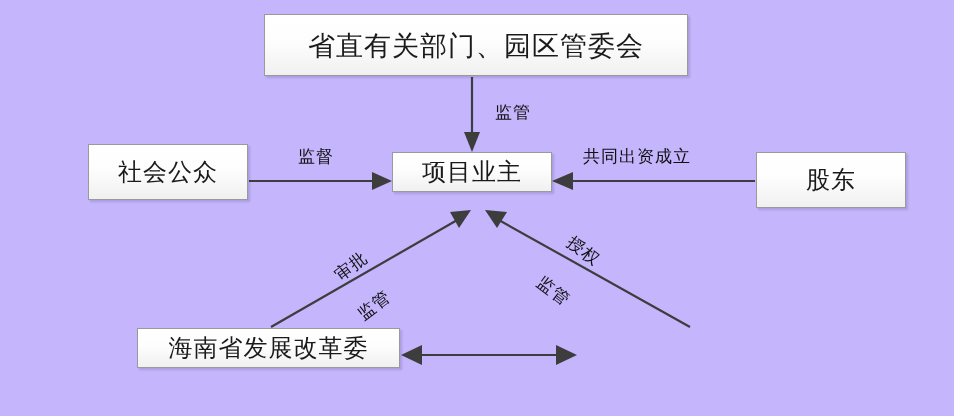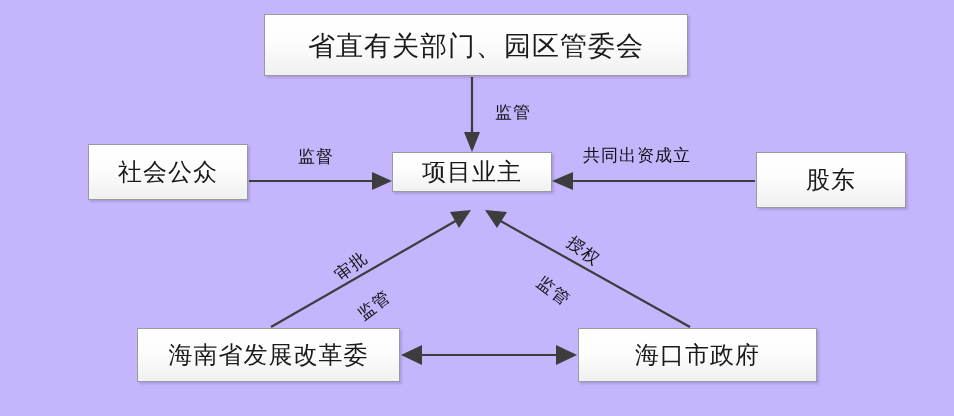--- a/index.html
+++ b/index.html
@@ -29,21 +29,21 @@
     white-space: nowrap;
   }
   .node-label {
     display: block;
     line-height: 1;
   }
   #node-top      { left: 264px; top: 14px;  width: 424px; height: 62px;  font-size: 27px; }
   #node-owner    { left: 392px; top: 152px; width: 160px; height: 40px;  font-size: 24px; align-items: center; }
   #node-public   { left: 88px;  top: 144px; width: 160px; height: 56px;  font-size: 24px; }
   #node-share    { left: 756px; top: 152px; width: 150px; height: 56px;  font-size: 24px; }
-  #node-ndrc     { left: 137px; top: 328px; width: 263px; height: 54px;  font-size: 24px; text-align: right; }
+  #node-ndrc     { left: 137px; top: 328px; width: 263px; height: 40px;  font-size: 24px; text-align: right; }
   #node-gov      { left: 578px; top: 328px; width: 239px; height: 54px;  font-size: 24px; }
 
   #edges {
     position: absolute;
     left: 0; top: 0;
     width: 954px;
     height: 416px;
   }
   .edge-line {
     stroke: #3d3d3d;
@@ -55,21 +55,21 @@
   .edge-label {
     position: absolute;
     color: #111111;
     font-size: 17px;
     line-height: 1;
     letter-spacing: 1px;
     white-space: nowrap;
   }
   #label-supervise-top { left: 495px; top: 104px; }
   #label-supervise-left { left: 298px; top: 148px; }
-  #label-found-right { left: 583px; top: 148px; font-family: Liberation Mono, monospace; }
+  #label-found-right { left: 583px; top: 148px; }
 
   .diag-label {
     position: absolute;
     font-size: 17px;
     color: #111111;
     letter-spacing: 1px;
     white-space: nowrap;
     transform-origin: left top;
   }
   #label-approve { left: 330px; top: 268px; transform: rotate(-37deg); }
@@ -129,23 +129,20 @@
   </div>
 
   <div class="node" id="node-share">
     <span class="node-label">股东</span>
   </div>
 
   <div class="node" id="node-ndrc">
     <span class="node-label">海南省发展改革委</span>
   </div>
 
-  <div class="node" id="node-gov">
-    <span class="node-label">海口市政府</span>
-  </div>
 
   <div class="edge-label" id="label-supervise-top">监管</div>
 
   <div class="edge-label" id="label-supervise-left">监督</div>
 
   <div class="edge-label" id="label-found-right">共同出资成立</div>
 
   <div class="diag-label" id="label-approve">审批</div>
 
   <div class="diag-label" id="label-sup-left">监管</div>

